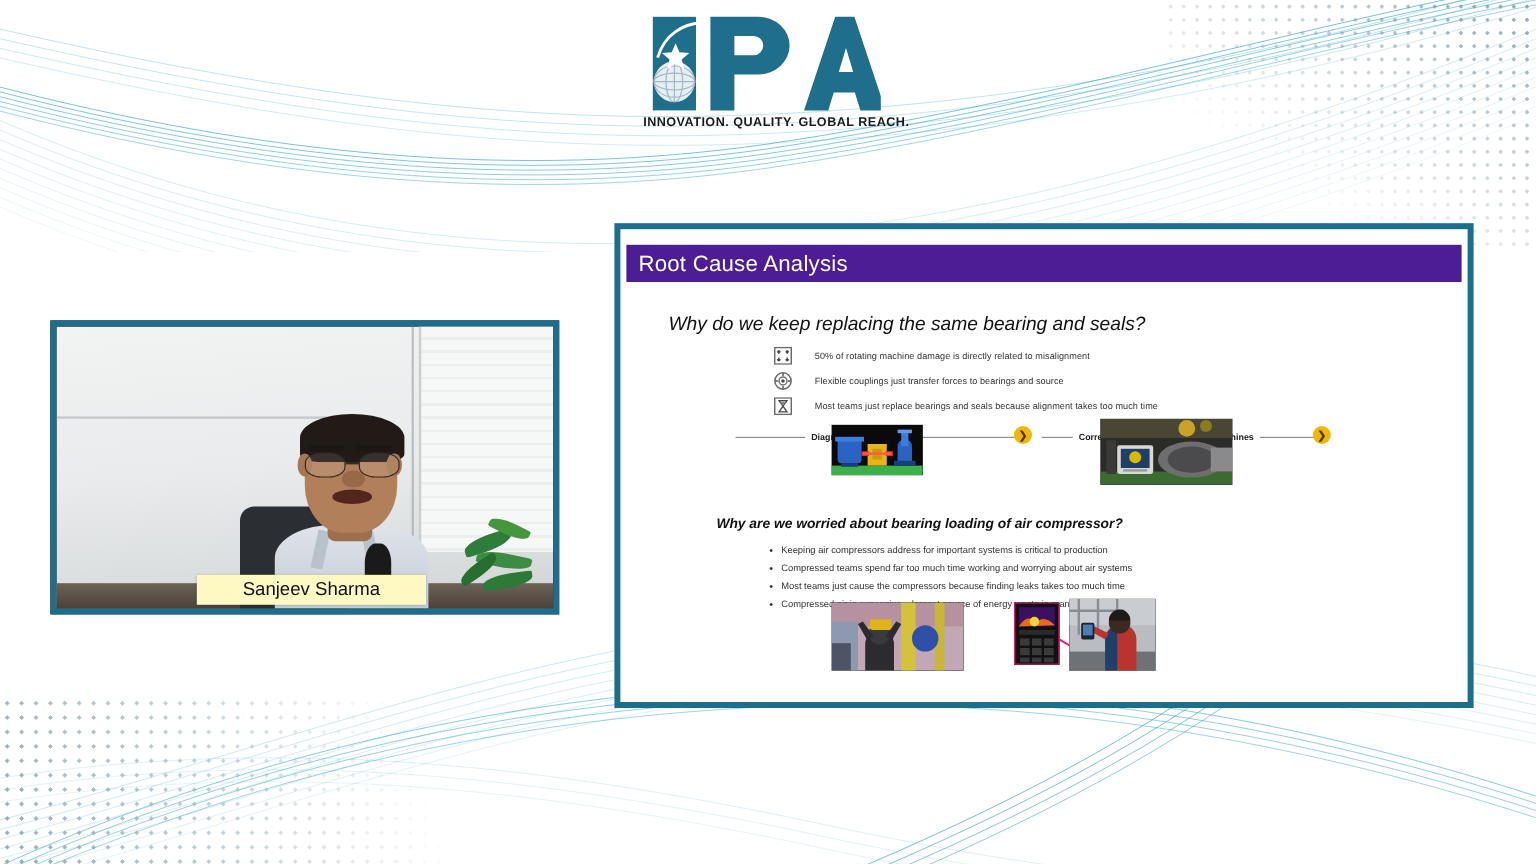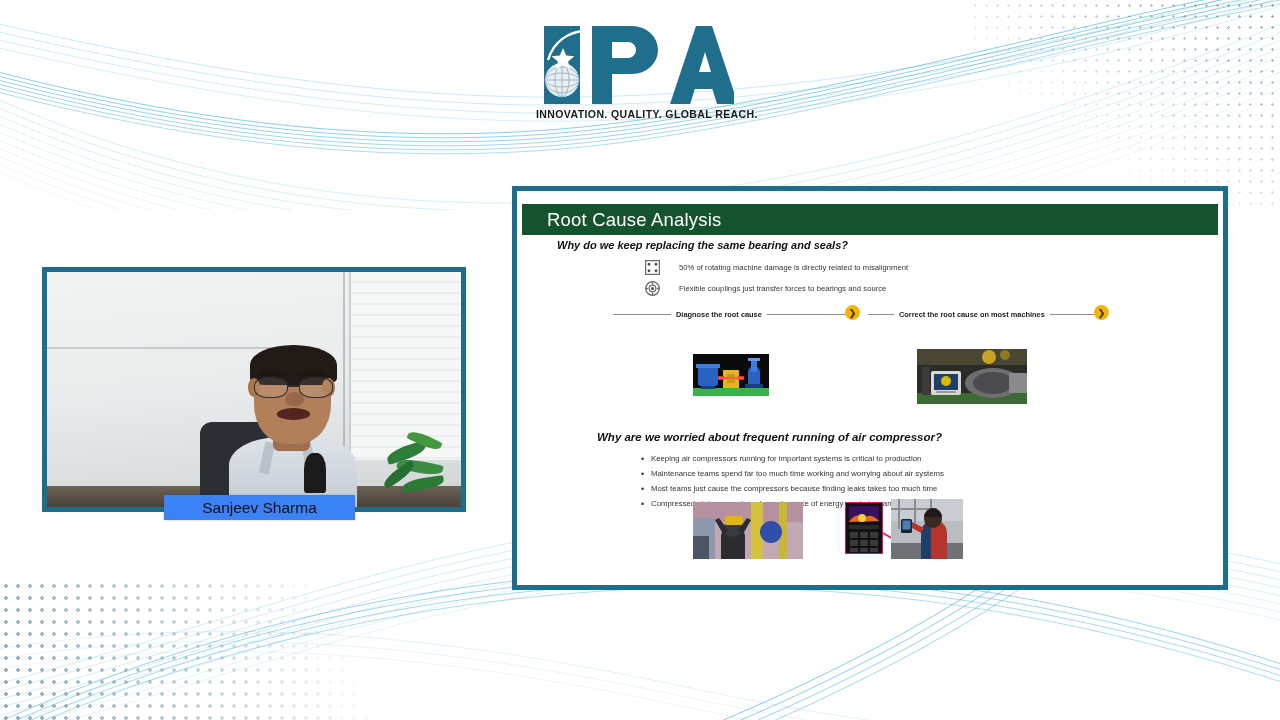--- a/index.html
+++ b/index.html
@@ -26,21 +26,21 @@
   .dots-bl {
     position:absolute; bottom:0; left:0; width:400px; height:140px;
     background-image:radial-gradient(circle, #8aa7b4 1.6px, transparent 1.7px);
     background-size:12px 12px;
     -webkit-mask-image:linear-gradient(70deg, rgba(0,0,0,.95) 0%, rgba(0,0,0,.5) 45%, rgba(0,0,0,0) 85%);
     mask-image:linear-gradient(70deg, rgba(0,0,0,.95) 0%, rgba(0,0,0,.5) 45%, rgba(0,0,0,0) 85%);
   }
 
   
   .logo-wrap {
-    position:absolute; left:536px; top:24px; width:200px; height:98px;
+    position:absolute; left:536px; top:12px; width:200px; height:98px;
     text-align:center;
   }
   .logo-mark { display:block; margin:0 auto; }
   .logo-tag {
     font-size:10.5px; font-weight:bold; letter-spacing:.4px;
     color:#1a1a1a; margin-top:2px; white-space:nowrap;
     font-family:"Liberation Sans", sans-serif;
   }
 
   
@@ -130,46 +130,45 @@
     background:#1a1a1a; border-radius:40% 40% 10% 10%;
   }
   .plant {
     position:absolute; right:1%; bottom:2%; width:19%; height:34%;
   }
   .leaf {
     position:absolute; background:#2f7d3a; border-radius:60% 10% 60% 10%;
   }
   .name-tag {
     position:absolute; left:164px; top:479px; width:191px; height:25px;
-    background:#3b82f6; display:flex; align-items:center; justify-content:center;
+    background:#fef9c3; display:flex; align-items:center; justify-content:center;
     font-size:15.5px; color:#111; font-family:"Liberation Sans", sans-serif;
     box-shadow:0 0 2px rgba(0,0,0,.25);
-    margin-top:16px;
   }
 
   
   .slide {
     position:absolute; left:512px; top:186px; width:716px; height:404px;
     background:#ffffff; border:5px solid #1d6e8c;
   }
   .slide-title {
     position:absolute; left:5px; top:13px; right:5px; height:31px;
-    background:#14532d; color:#ffffff;
+    background:#4c1d95; color:#ffffff;
     display:flex; align-items:center;
-    padding-left:25px; font-size:18.5px; letter-spacing:.2px;
+    padding-left:10px; font-size:18.5px; letter-spacing:.2px;
     font-family:"Liberation Sans", sans-serif;
   }
   .slide-body { position:absolute; left:0; top:48px; right:0; bottom:0; }
 
   .lead {
     margin:6px 0 0 22px; font-size:10.5px; font-weight:bold; font-style:italic;
     color:#111; letter-spacing:.1px;
   }
   .qhead {
-    margin:0 0 0 40px; font-size:11px; font-weight:bold; font-style:italic; color:#111;
+    margin:23px 0 0 40px; font-size:16px; font-weight:normal; font-style:italic; color:#111;
   }
   .qhead2 {
     margin:0 0 0 40px; font-size:11.5px; font-weight:bold; font-style:italic; color:#111;
   }
 
   .icon-rows { margin:6px 0 0 128px; }
   .icon-row { display:flex; align-items:center; height:21px; }
   .icon-box {
     width:15px; height:15px; flex:0 0 15px; margin-right:19px;
     position:relative; color:#5a5a5a;
@@ -369,20 +368,30 @@
               <circle cx="7.5" cy="7.5" r="1.5" fill="#4a4a4a"></circle>
               <rect x="6.8" y="0.9" width="1.4" height="2.4" fill="#6b6b6b"></rect>
               <rect x="6.8" y="11.7" width="1.4" height="2.4" fill="#6b6b6b"></rect>
               <rect x="0.9" y="6.8" width="2.4" height="1.4" fill="#6b6b6b"></rect>
               <rect x="11.7" y="6.8" width="2.4" height="1.4" fill="#6b6b6b"></rect>
             </svg>
           </span>
           <span class="txt">Flexible couplings just transfer  forces to bearings and source</span>
         </div>
 
+        <div class="icon-row">
+          <span class="icon-box">
+            <svg width="15" height="15" viewBox="0 0 15 15">
+              <rect x="0.6" y="0.6" width="13.8" height="13.8" fill="none" stroke="#6b6b6b" stroke-width="1.2"></rect>
+              <path d="M4.2,2.8 h6.6 l-3.3,4.7 3.3,4.7 h-6.6 l3.3,-4.7 z" fill="none" stroke="#4a4a4a" stroke-width="1.1"></path>
+              <path d="M4.8,3.6 h5.4 l-2.7,3.6 z" fill="#8a8a8a"></path>
+            </svg>
+          </span>
+          <span class="txt">Most teams just replace bearings and seals  because alignment takes too much time</span>
+        </div>
       </div>
 
       <div class="flowrow">
         <div class="flow-seg" style="left:0; width:240px;">
           <div class="flow-line" style="width:58px;"></div>
           <div class="flow-label">Diagnose the root cause</div>
           <div class="flow-line" style="flex:1;"></div>
         </div>
         <div class="chev" style="left:232px;">❯</div>
         <div class="flow-seg" style="left:255px; width:230px;">
@@ -423,30 +432,30 @@
           <ellipse cx="76" cy="34" rx="20" ry="11" fill="#4b4b4d"></ellipse>
           <rect x="92" y="24" width="18" height="20" fill="#8a8a8c"></rect>
           <rect x="14" y="22" width="30" height="24" rx="2" fill="#d8d8d4"></rect>
           <rect x="17" y="25" width="24" height="16" fill="#1f3f6b"></rect>
           <circle cx="29" cy="32" r="5" fill="#d9b800"></circle>
           <rect x="19" y="42" width="20" height="2" fill="#9a9a96"></rect>
           <rect x="5" y="18" width="8" height="28" fill="#3a3a38"></rect>
         </svg>
       </div>
 
-      <div class="qhead2" style="position:absolute; top:192px; left:40px;">Why are we worried about frequent running of air compressor?</div>
+      <div class="qhead2" style="position:absolute; top:192px; left:40px;">Why are we worried about bearing loading of air compressor?</div>
 
       <div class="bullets" style="position:absolute; top:210px; left:62px; width:400px;">
         <div class="bullet">
           <span class="dot">•</span>
-          <span class="btxt">Keeping air compressors running for important systems is critical to  production</span>
+          <span class="btxt">Keeping air compressors address for important systems is critical to  production</span>
         </div>
         <div class="bullet">
           <span class="dot">•</span>
-          <span class="btxt">Maintenance teams spend far too much time working and worrying about air  systems</span>
+          <span class="btxt">Compressed teams spend far too much time working and worrying about air  systems</span>
         </div>
         <div class="bullet">
           <span class="dot">•</span>
           <span class="btxt">Most teams just cause the compressors because finding leaks takes too much time</span>
         </div>
         <div class="bullet">
           <span class="dot">•</span>
           <span class="btxt">Compressed air is expensive – largest source of energy waste in  manufacturing</span>
         </div>
       </div>

